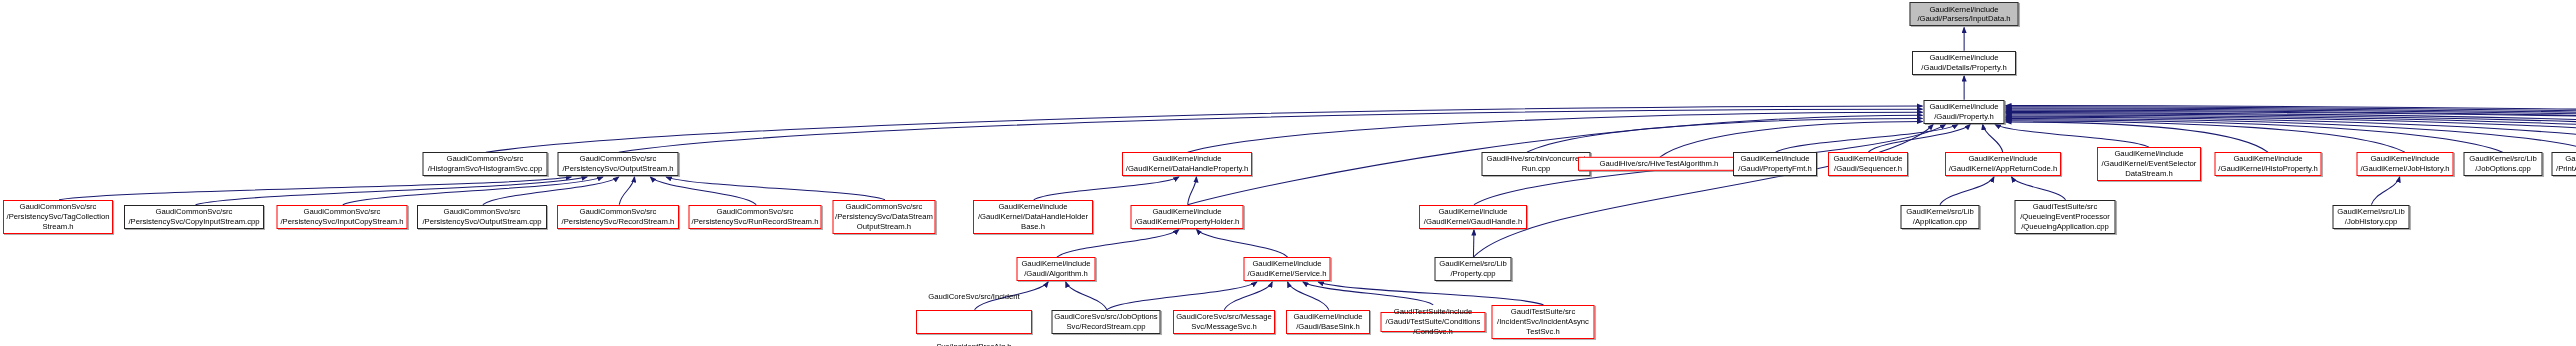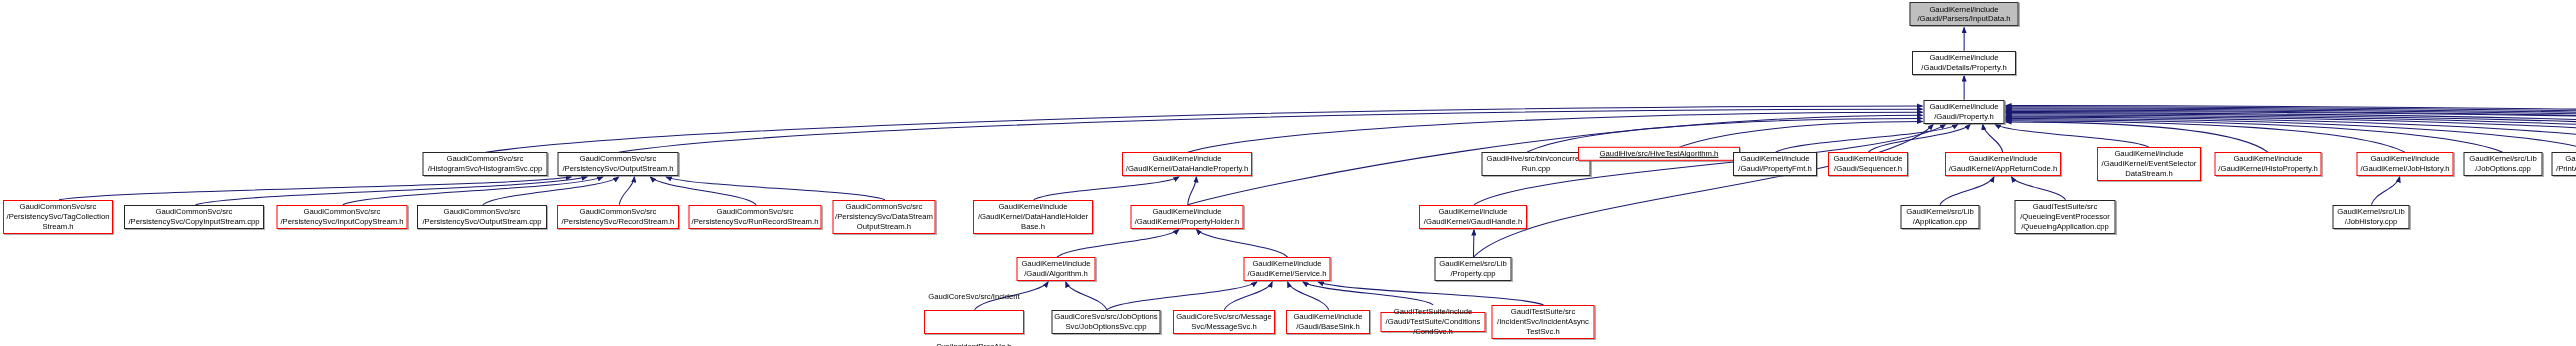--- a/index.html
+++ b/index.html
@@ -115,21 +115,21 @@
         <div>/PersistencySvc/OutputStream.h</div>
       </div>
       <div class="node red" style="left: 1187px; top: 164px; width: 130px; height: 24px;">
         <div>GaudiKernel/include</div>
         <div>/GaudiKernel/DataHandleProperty.h</div>
       </div>
       <div class="node " style="left: 1527px; top: 164px; width: 109px; height: 24px; margin-left: 9px;">
         <div>GaudiHive/src/bin/concurrent</div>
         <div>Run.cpp</div>
       </div>
-      <div class="node red" style="left: 1659px; top: 154px; width: 162px; height: 14.4px; text-decoration: underline;">
+      <div class="node red" style="left: 1659px; top: 164px; width: 162px; height: 14.4px;">
         <div>GaudiHive/src/HiveTestAlgorithm.h</div>
       </div>
       <div class="node " style="left: 1775px; top: 164px; width: 84px; height: 24px;">
         <div>GaudiKernel/include</div>
         <div>/Gaudi/PropertyFmt.h</div>
       </div>
       <div class="node red" style="left: 1868px; top: 164px; width: 80px; height: 24px;">
         <div>GaudiKernel/include</div>
         <div>/Gaudi/Sequencer.h</div>
       </div>
@@ -219,27 +219,27 @@
         <div>/Gaudi/Algorithm.h</div>
       </div>
       <div class="node red" style="left: 1287px; top: 269px; width: 87px; height: 24px;">
         <div>GaudiKernel/include</div>
         <div>/GaudiKernel/Service.h</div>
       </div>
       <div class="node " style="left: 1473px; top: 269px; width: 77px; height: 24px;">
         <div>GaudiKernel/src/Lib</div>
         <div>/Property.cpp</div>
       </div>
-      <div class="node red" style="left: 974px; top: 322px; width: 100px; height: 24px; gap: 40px;">
+      <div class="node red" style="left: 974px; top: 322px; width: 116px; height: 24px; gap: 40px;">
         <div>GaudiCoreSvc/src/Incident</div>
         <div>Svc/IncidentProcAlg.h</div>
       </div>
       <div class="node " style="left: 1106px; top: 322px; width: 109px; height: 24px;">
         <div>GaudiCoreSvc/src/JobOptions</div>
-        <div>Svc/JobOptionsSvc.cpp</div>
+        <div>Svc/RecordStream.cpp</div>
       </div>
       <div class="node red" style="left: 1224px; top: 322px; width: 102px; height: 24px;">
         <div>GaudiCoreSvc/src/Message</div>
         <div>Svc/MessageSvc.h</div>
       </div>
       <div class="node red" style="left: 1328px; top: 322px; width: 84px; height: 24px;">
         <div>GaudiKernel/include</div>
         <div>/Gaudi/BaseSink.h</div>
       </div>
       <div class="node red" style="left: 1433px; top: 322px; width: 105px; height: 20px;">

